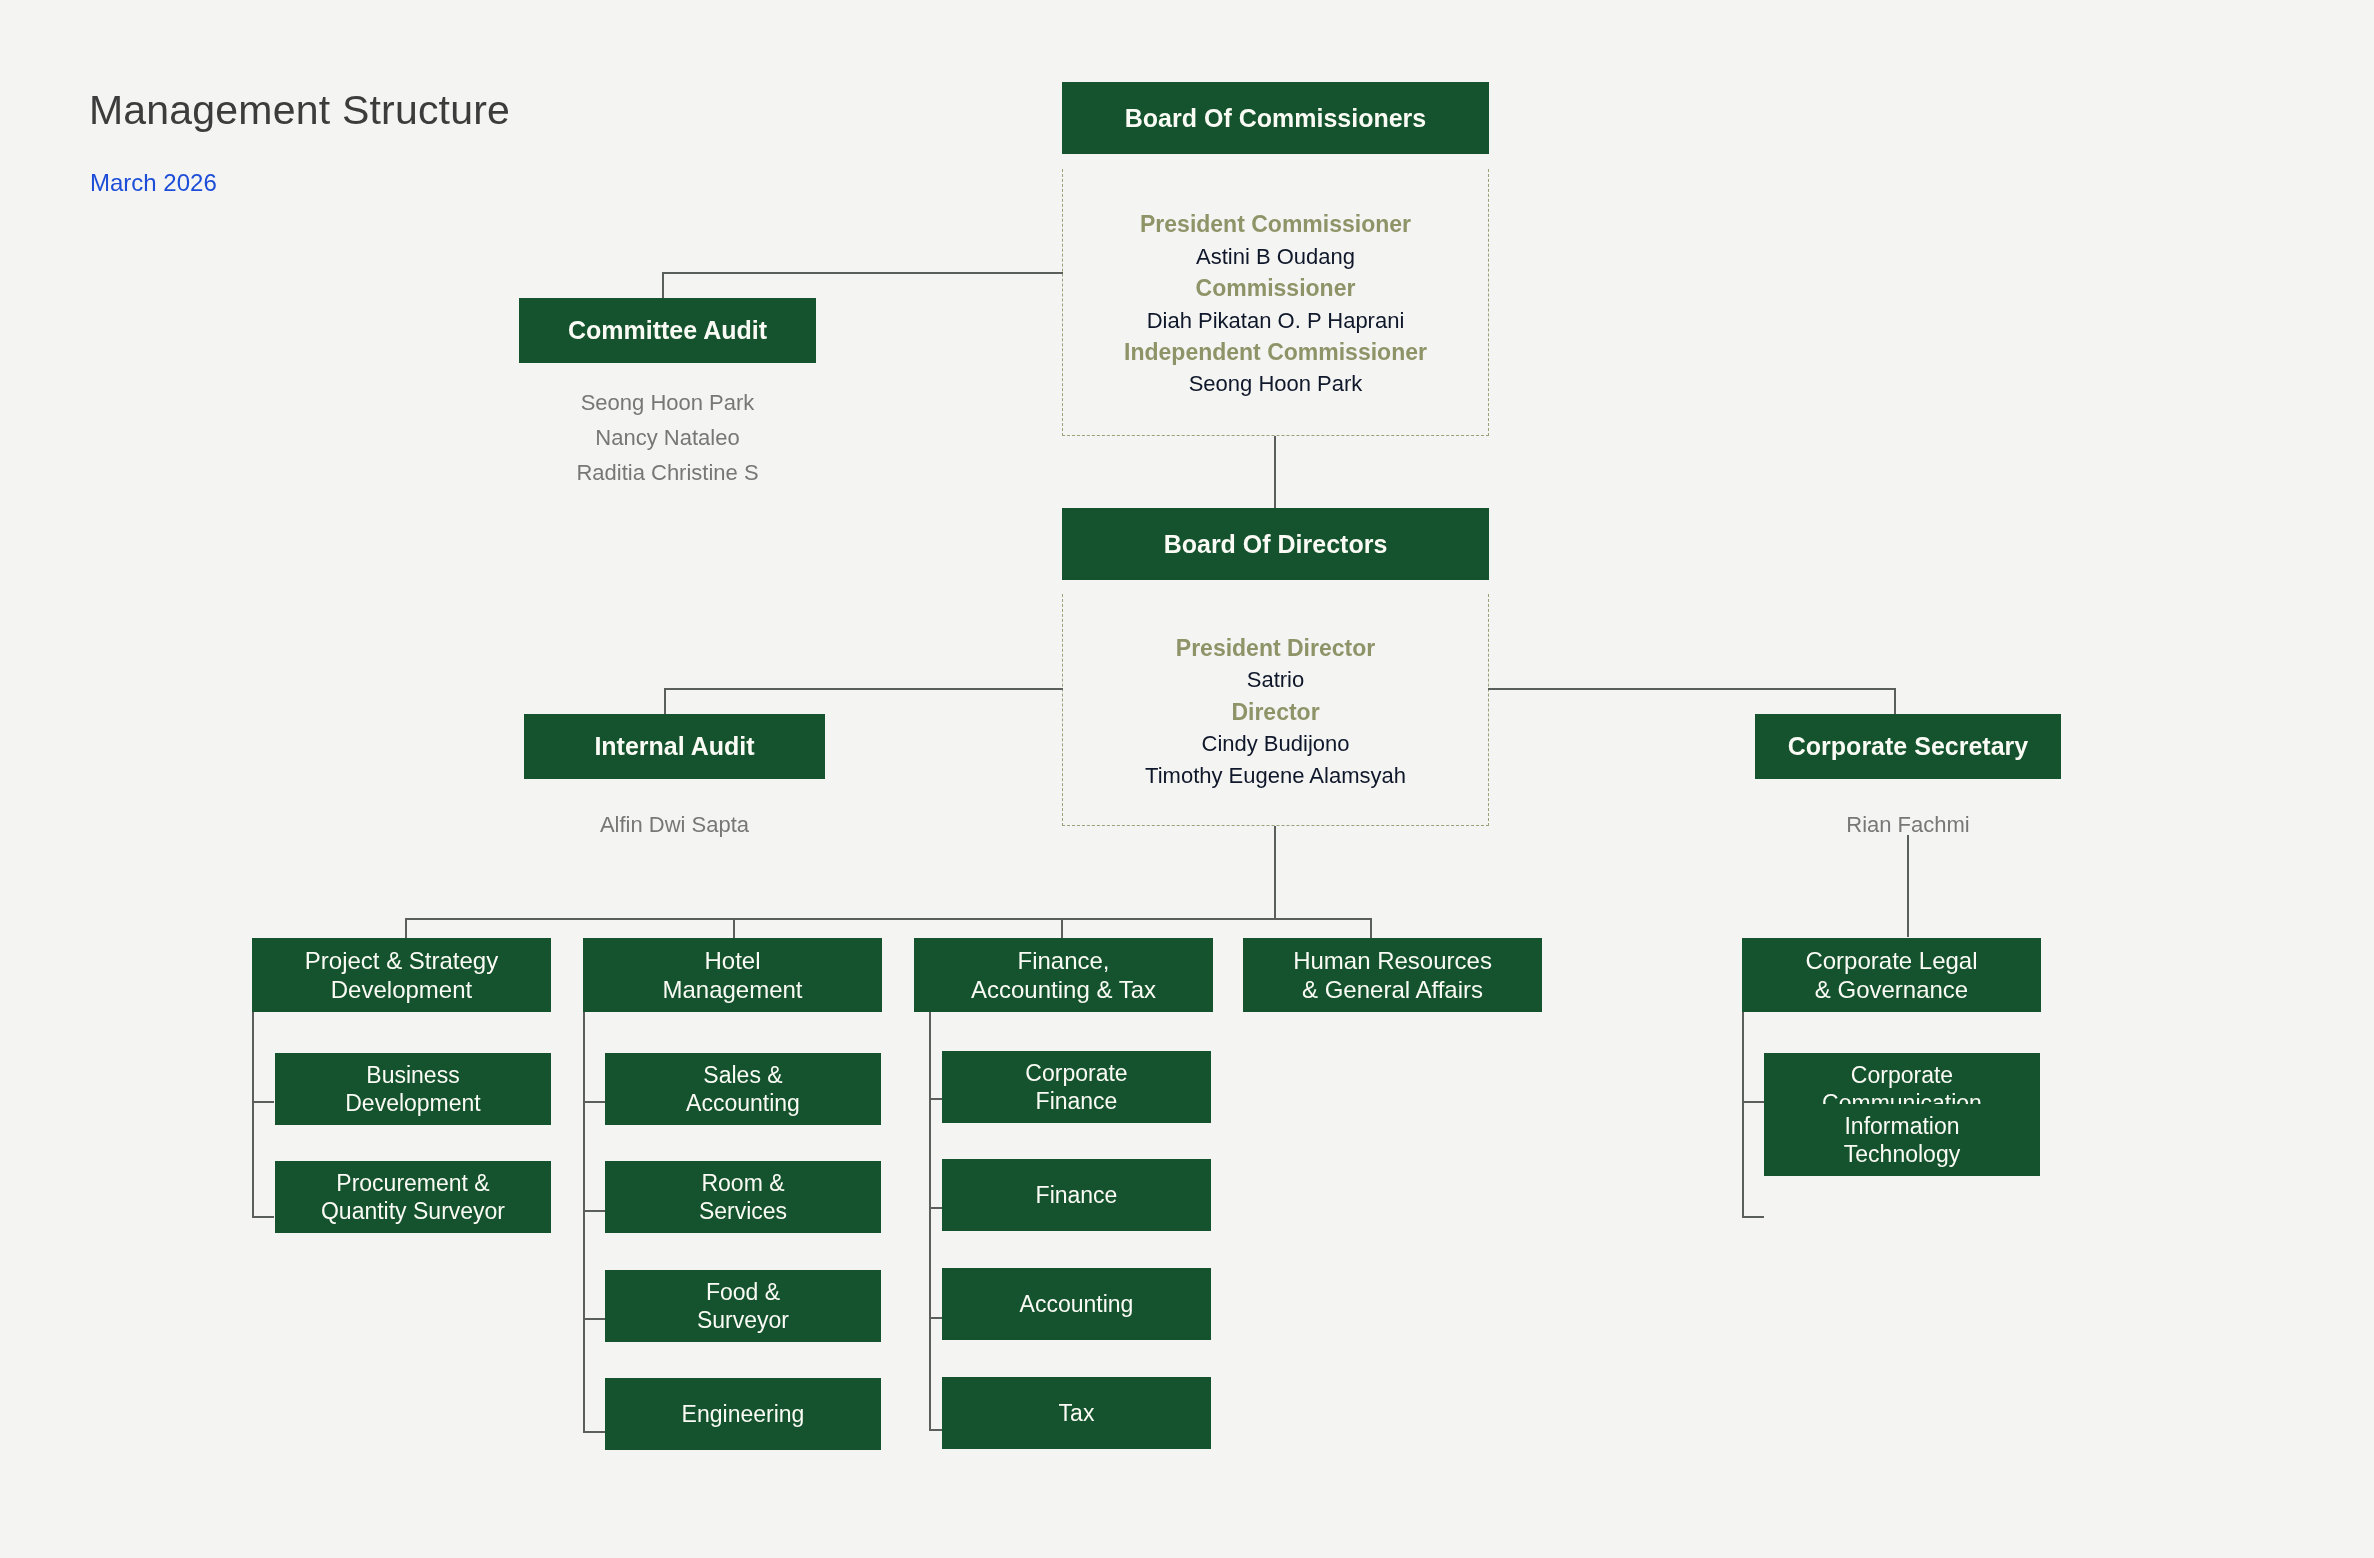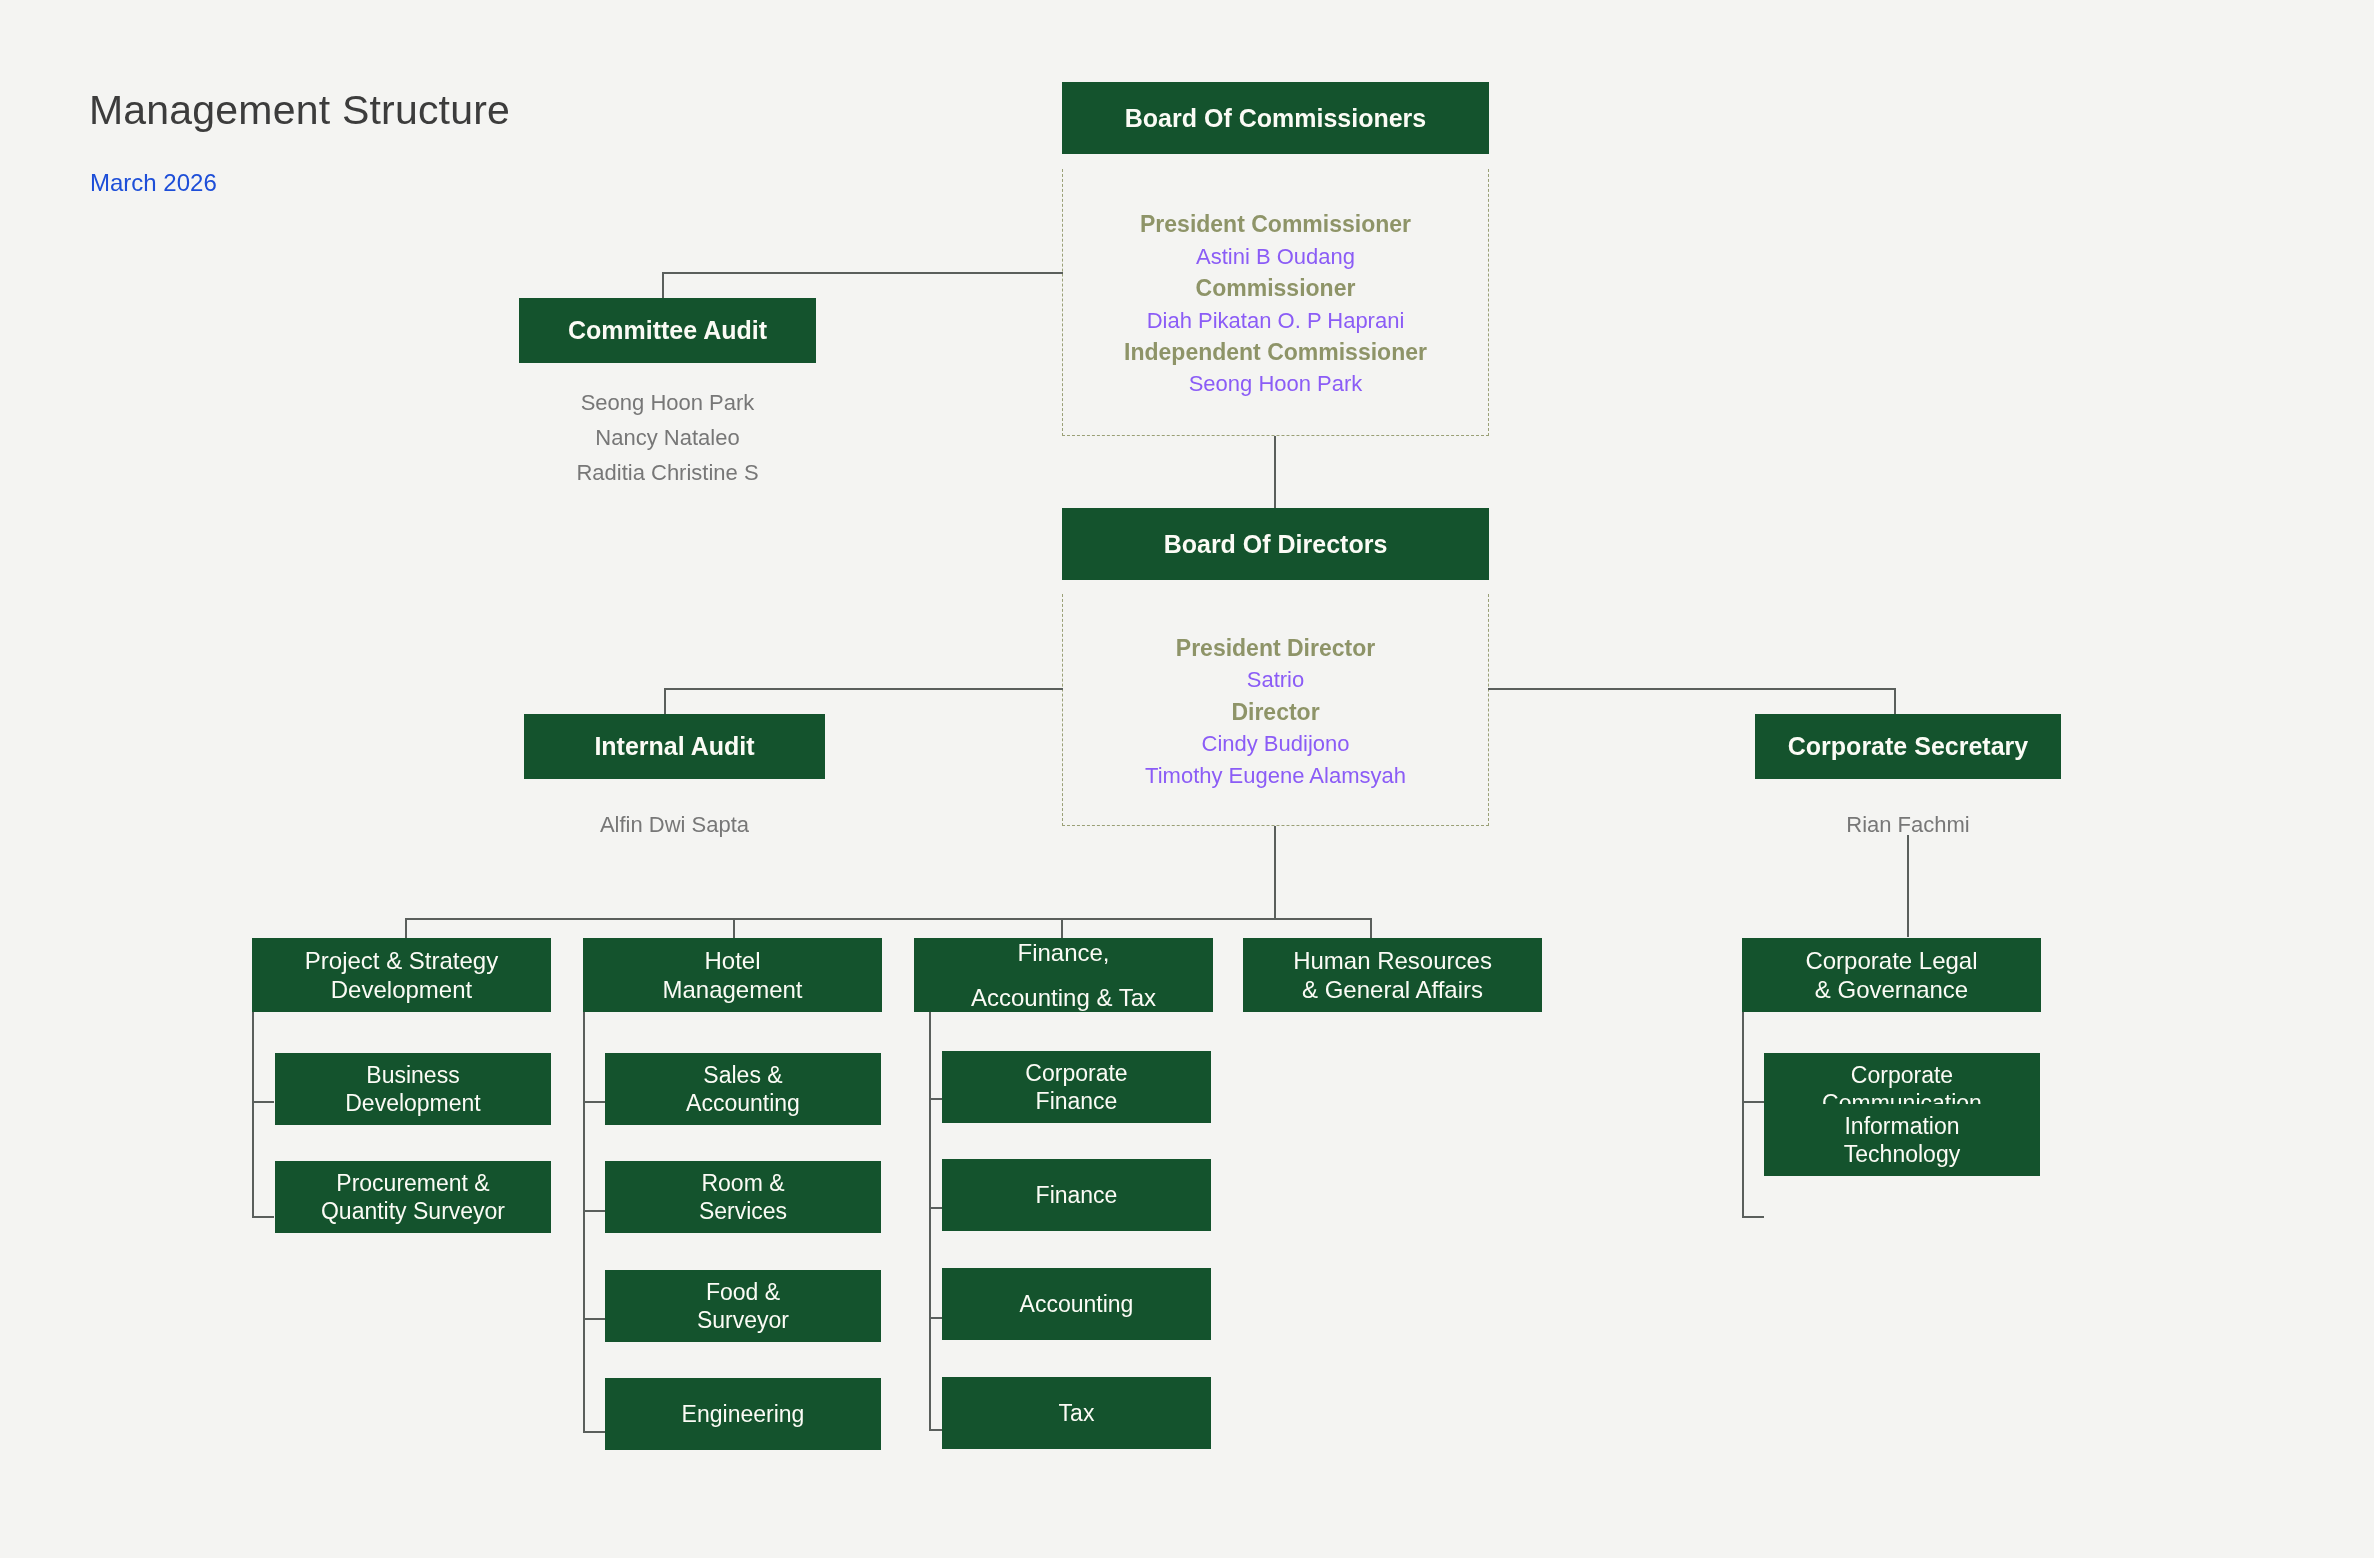--- a/index.html
+++ b/index.html
@@ -70,21 +70,21 @@
     padding-top: 3.7px;
   }
   .panel .role {
     color: #8e9468;
     font-size: 23px;
     font-weight: 700;
     line-height: 1.42;
     white-space: nowrap;
   }
   .panel .person {
-    color: #8b5cf6;
+    color: #0f172a;
     font-size: 22px;
     font-weight: 400;
     line-height: 1.42;
     white-space: nowrap;
   }
 
   
   .members {
     position: absolute;
     text-align: center;
@@ -215,21 +215,21 @@
     <span>Services</span>
   </div>
   <div class="node lvl3" style="left:605px; top:1270px; width:276px; height:72px; flex-direction:column;">
     <span>Food &amp;</span>
     <span>Surveyor</span>
   </div>
   <div class="node lvl3" style="left:605px; top:1378px; width:276px; height:72px;">
     <span>Engineering</span>
   </div>
 
-  <div class="node lvl2" style="left:914px; top:938px; width:299px; height:74px; flex-direction:column;justify-content:space-between;">
+  <div class="node lvl2" style="left:914px; top:938px; width:299px; height:74px; flex-direction:column;">
     <span>Finance,</span>
     <span>Accounting &amp; Tax</span>
   </div>
   <div class="ln lnv" style="left:929px; top:1012px; height:419px;"></div>
   <div class="ln lnh" style="left:929px; top:1098px; width:13px;"></div>
   <div class="ln lnh" style="left:929px; top:1207px; width:13px;"></div>
   <div class="ln lnh" style="left:929px; top:1317px; width:13px;"></div>
   <div class="ln lnh" style="left:929px; top:1429px; width:13px;"></div>
 
   <div class="node lvl3" style="left:942px; top:1051px; width:269px; height:72px; flex-direction:column;">

